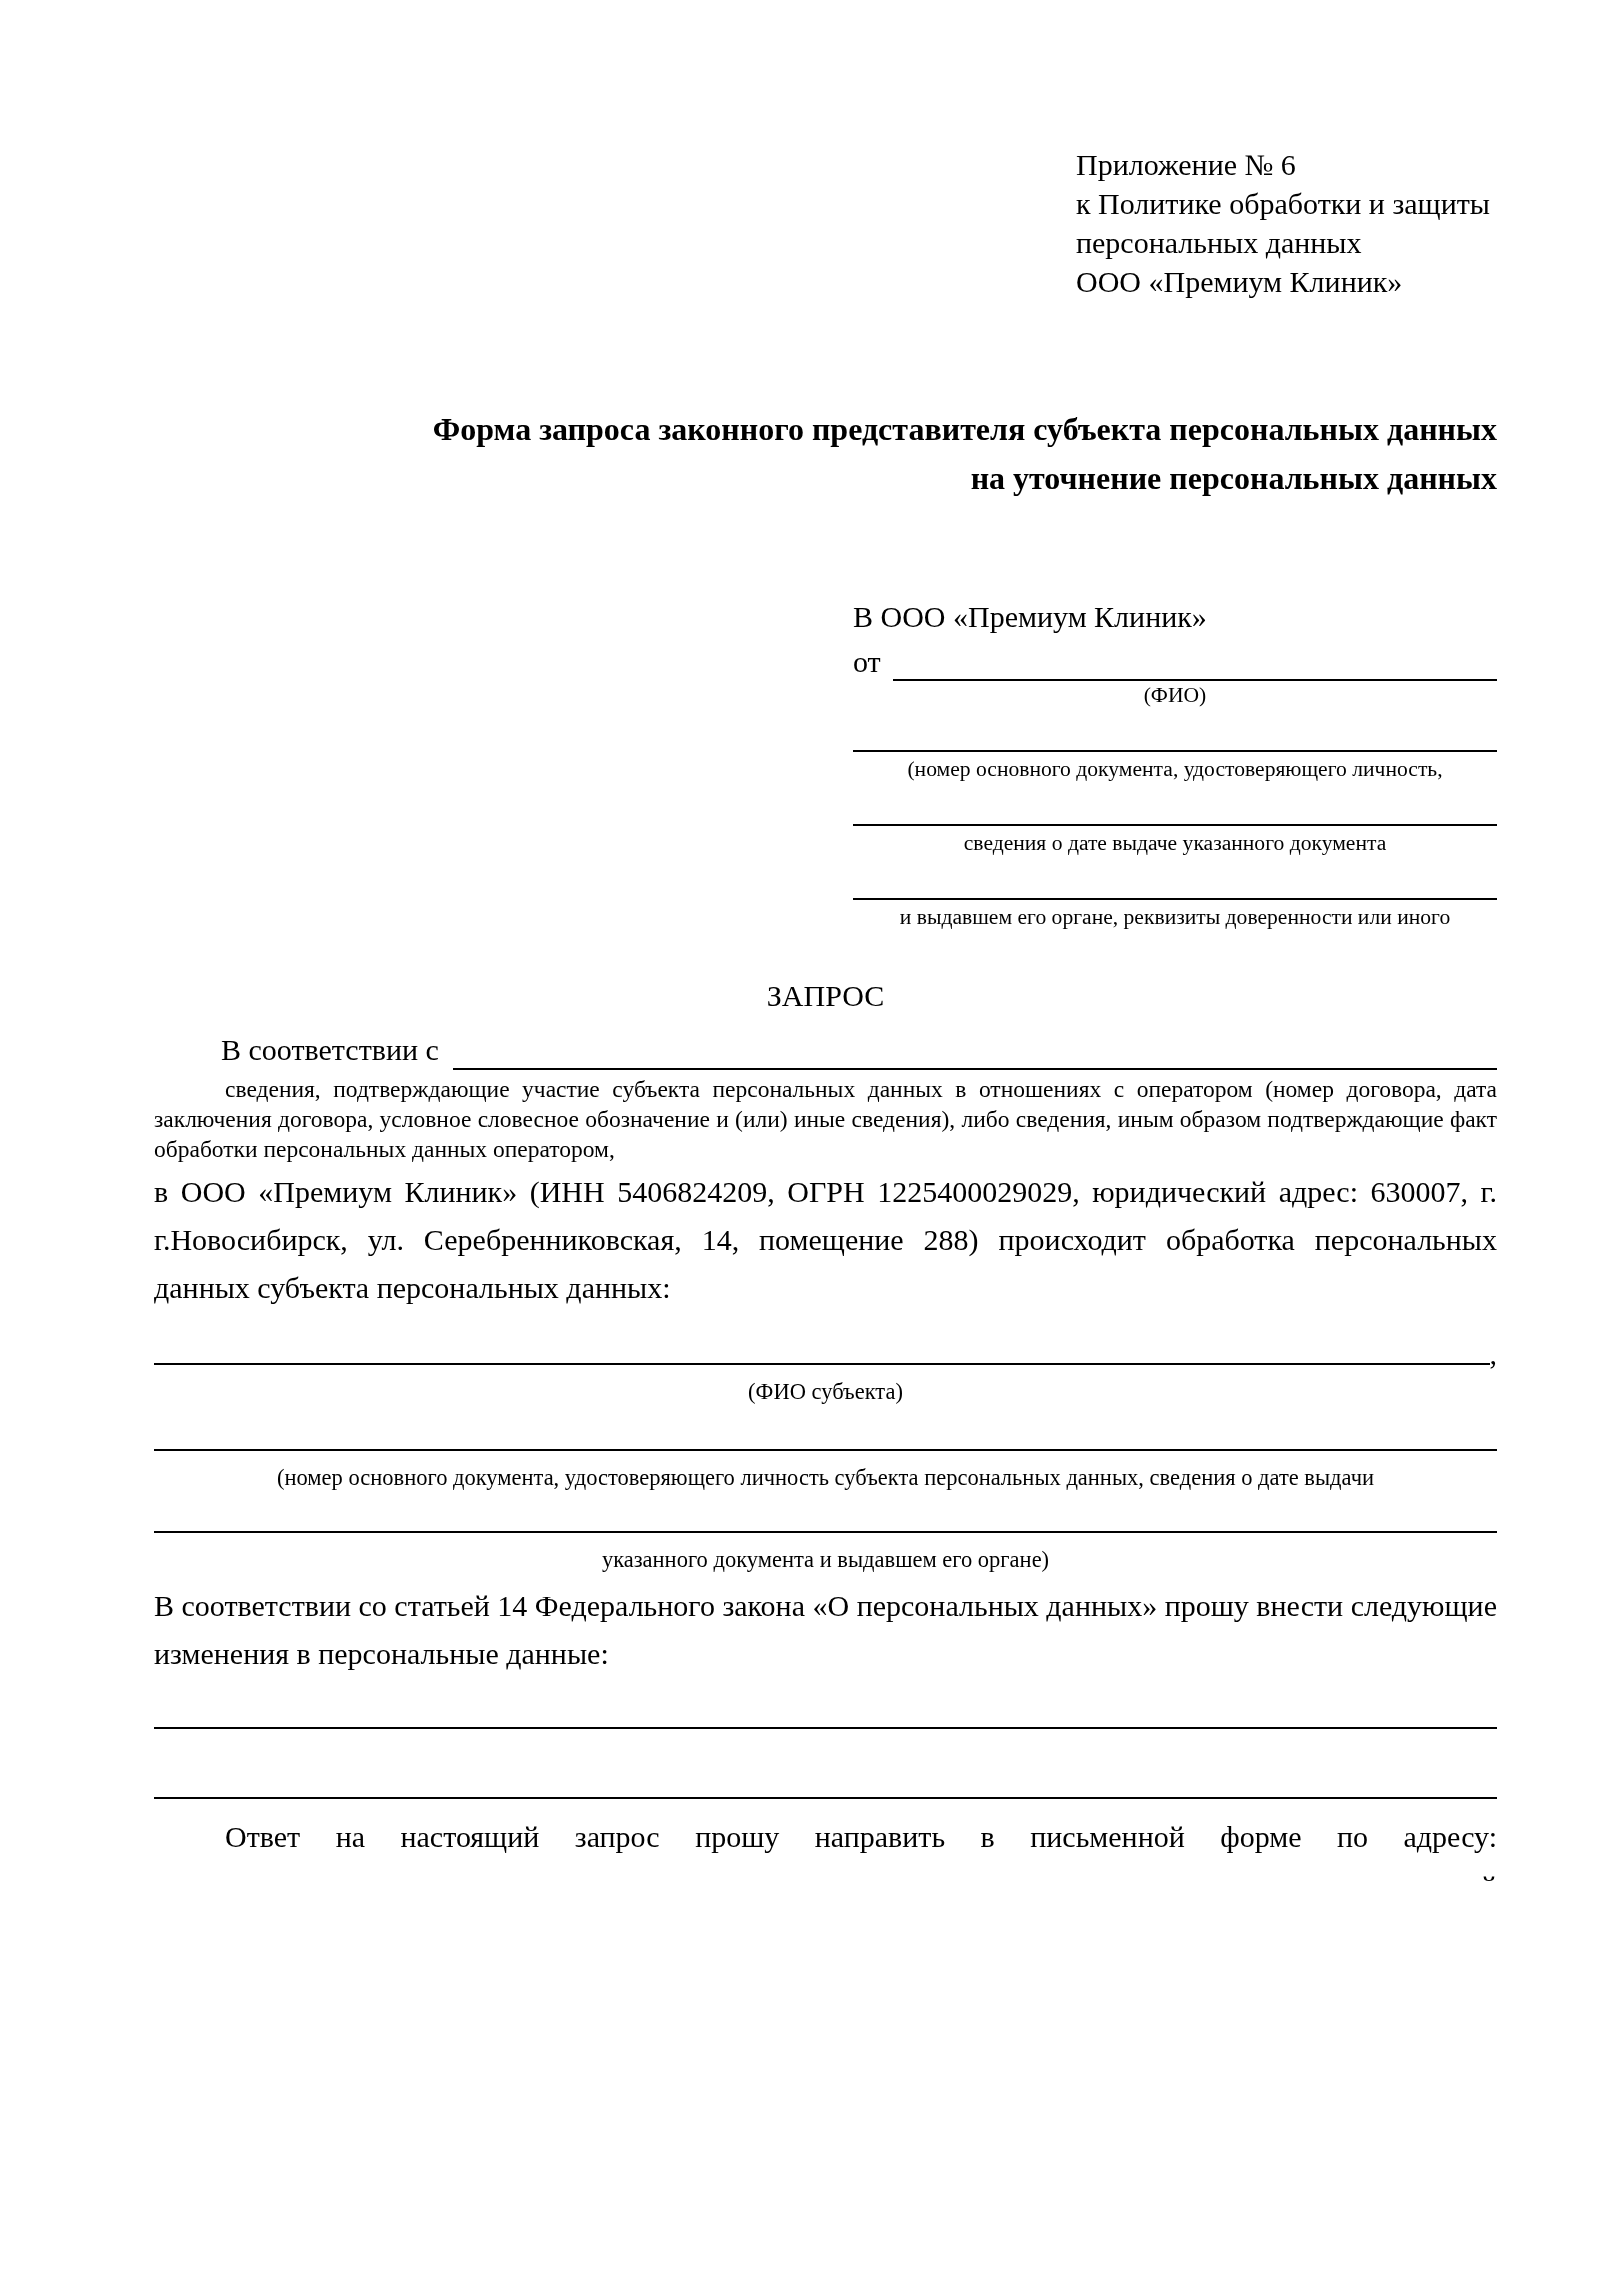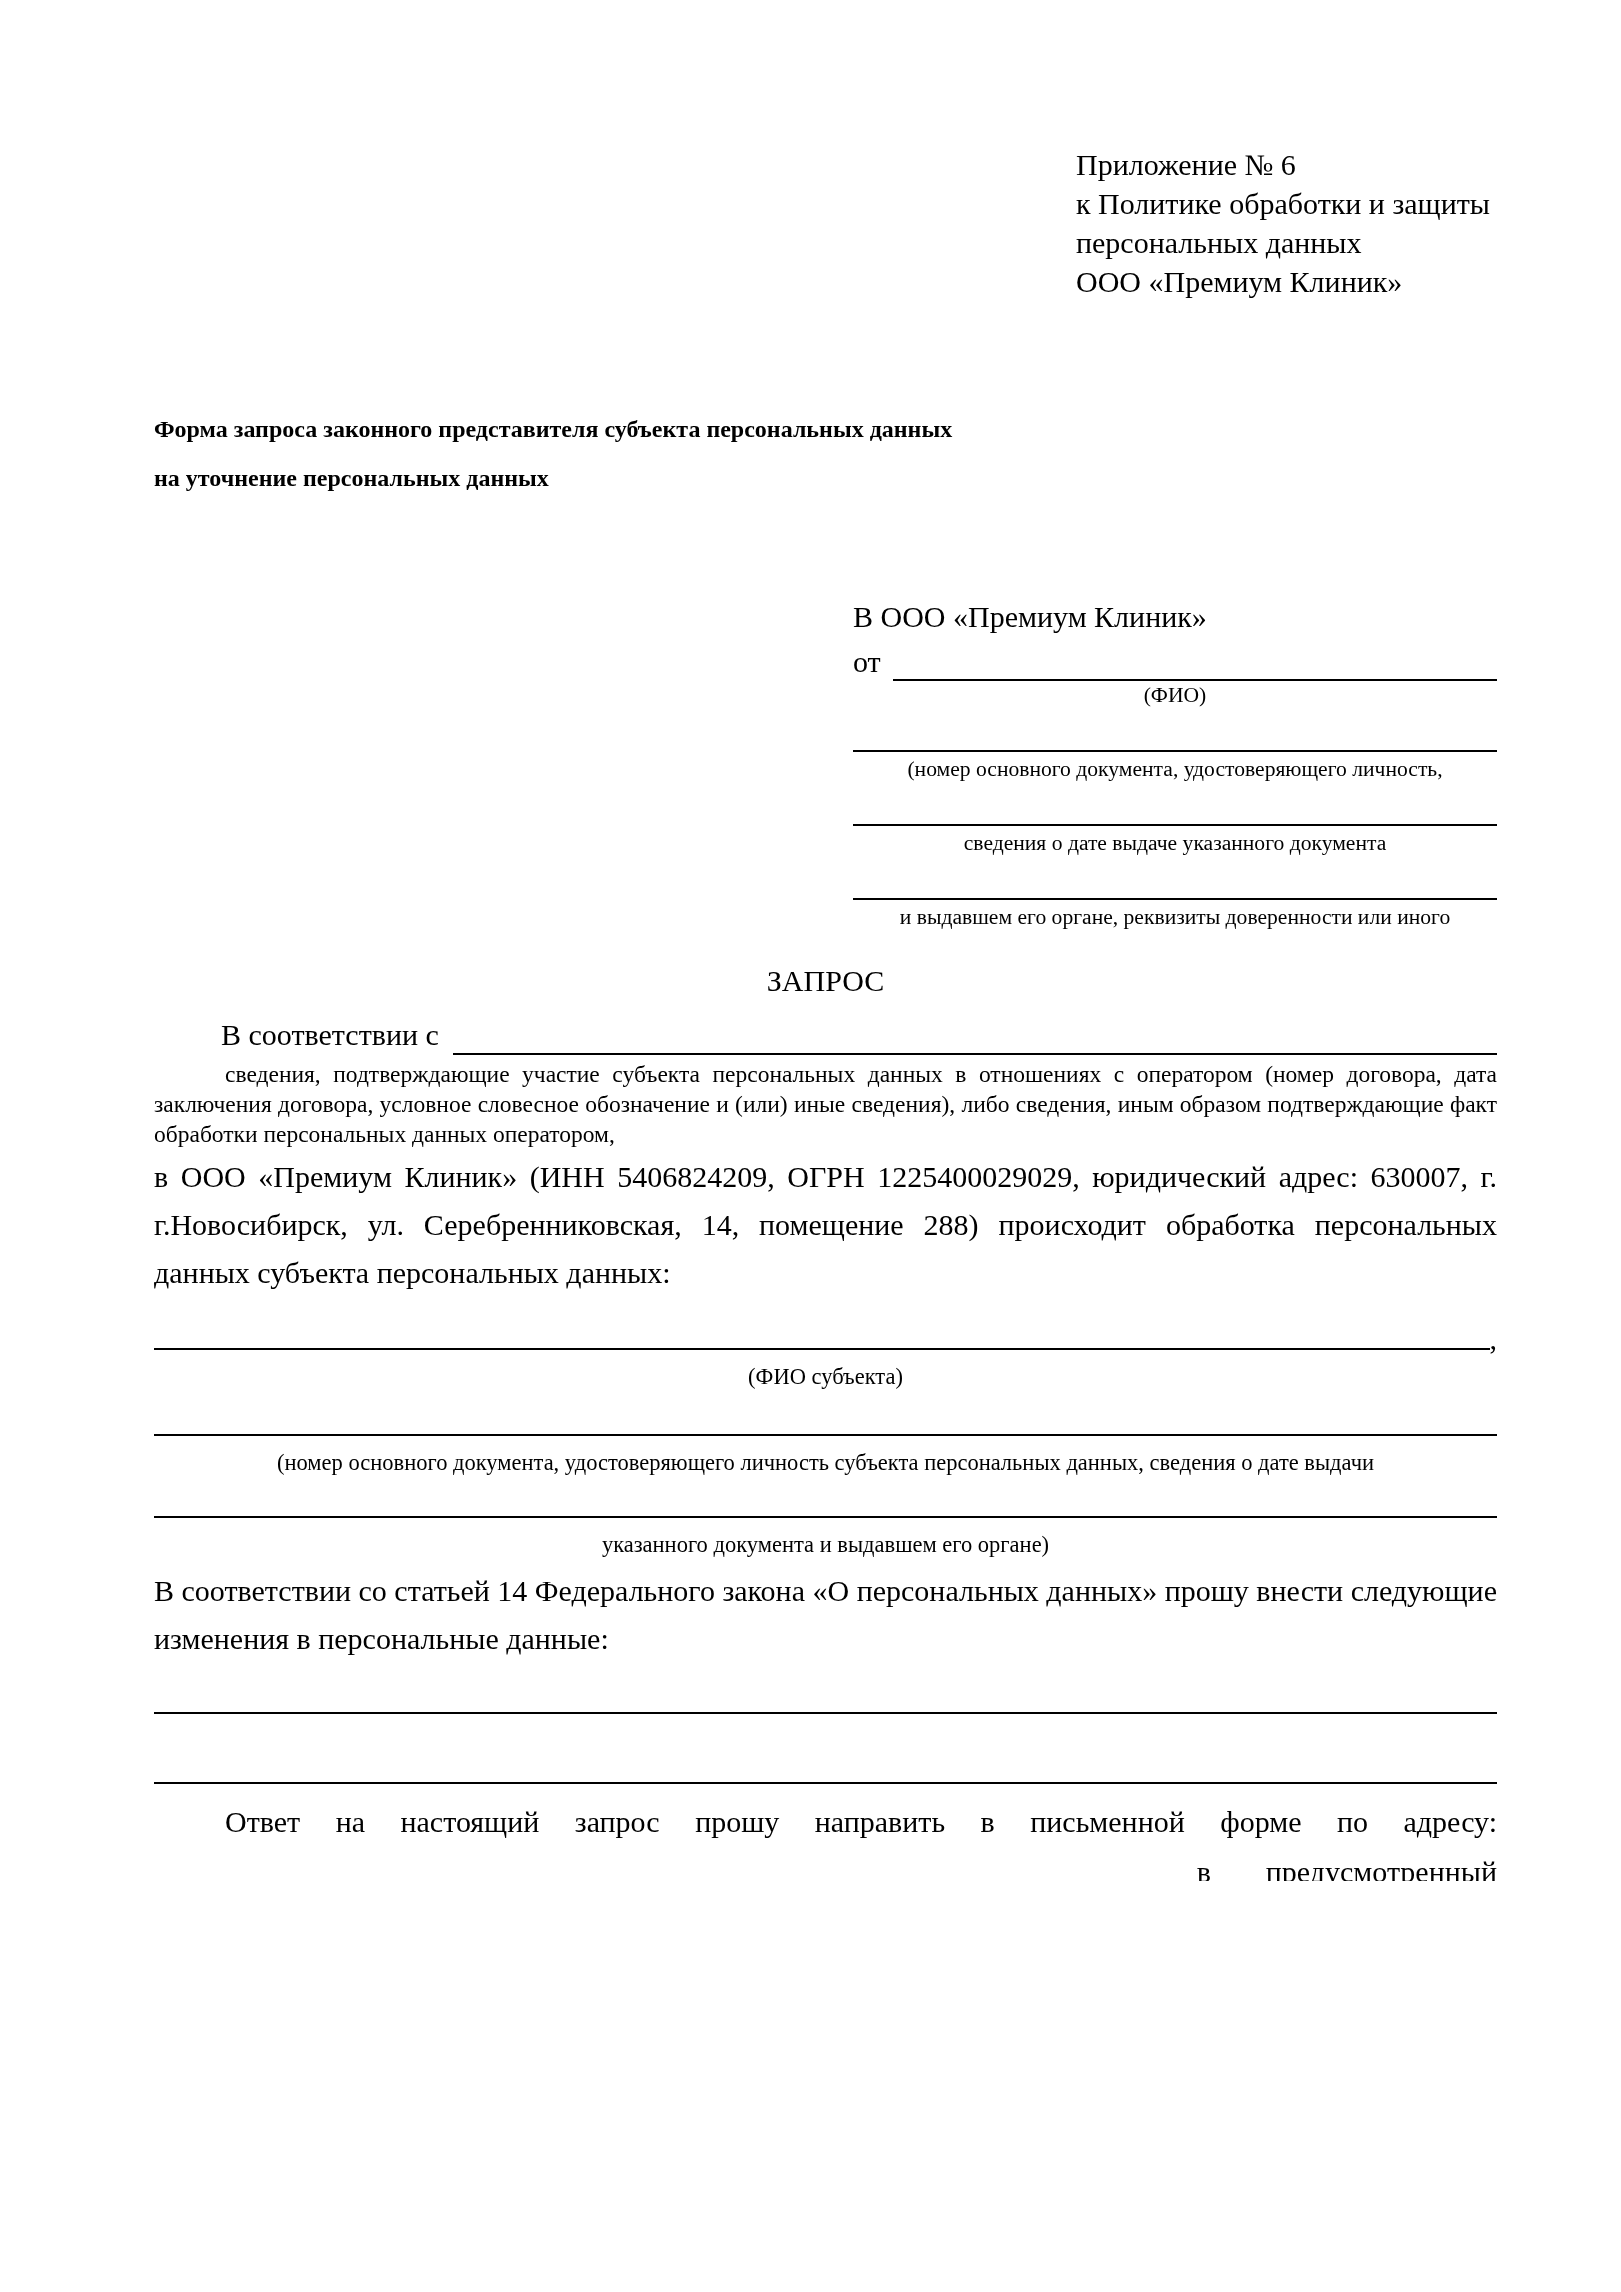--- a/index.html
+++ b/index.html
@@ -19,22 +19,22 @@
   .appendix {
     margin-left: 922px;
     font-size: 30px;
     line-height: 39px;
     white-space: nowrap;
   }
 
   
   .title {
     margin-top: 104px;
-    text-align: left;
-    font-size: 24px;
+    text-align: right;
+    font-size: 32px;
     font-weight: 700;
     line-height: 49px;
   }
 
   
   .addressee {
     margin-left: 699px;
     margin-top: 94px;
     font-size: 30px;
     line-height: 39px;
@@ -47,21 +47,21 @@
     font-size: 22.5px;
     line-height: 28px;
     text-align: center;
   }
   .addressee .caption { font-size: 21.6px; }
   .grp { margin-top: 25.5px; }
   .grp .uline { height: 17.6px; border-bottom: 2.9px solid #000; }
   .grp .caption { margin-top: 2.9px; white-space: nowrap; }
 
   
-  .zapros { margin-top: 30px; text-align: center; font-size: 30px; line-height: 39px; }
+  .zapros { margin-top: 45px; text-align: center; font-size: 30px; line-height: 39px; }
   .accordance { display: flex; align-items: flex-end; padding-left: 67px; margin-top: 14px; font-size: 30px; line-height: 41px; justify-content: space-between; }
   .accordance .fill { flex: 1 1 auto; margin-left: 13.7px; height: 35px; }
   .footnote {
     margin-top: 3.9px;
     font-size: 23.5px;
     line-height: 30px;
     text-align: justify;
     text-indent: 71px;
   }
   .bodyp { font-size: 30px; line-height: 48px; text-align: justify; }

